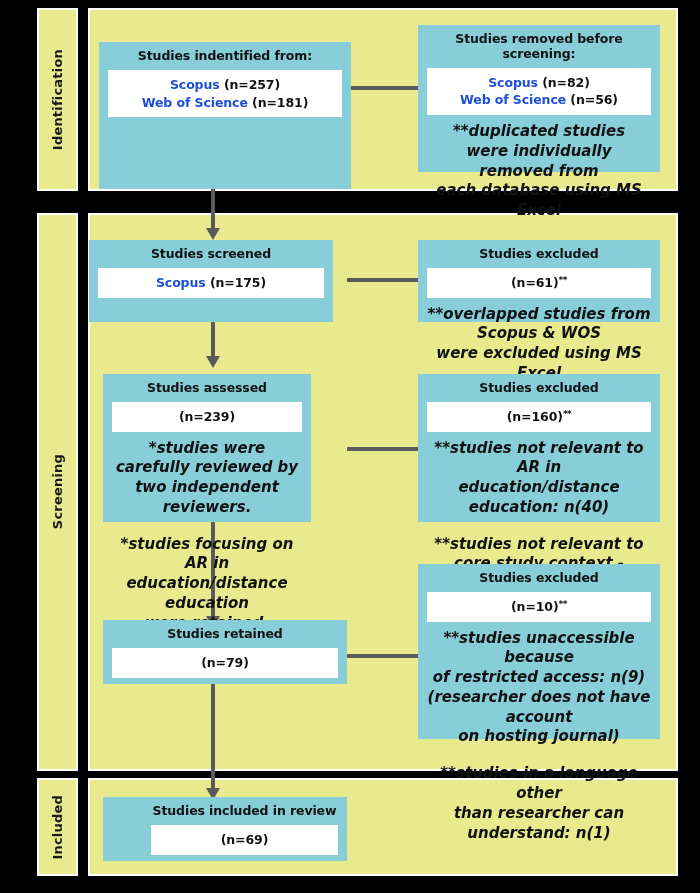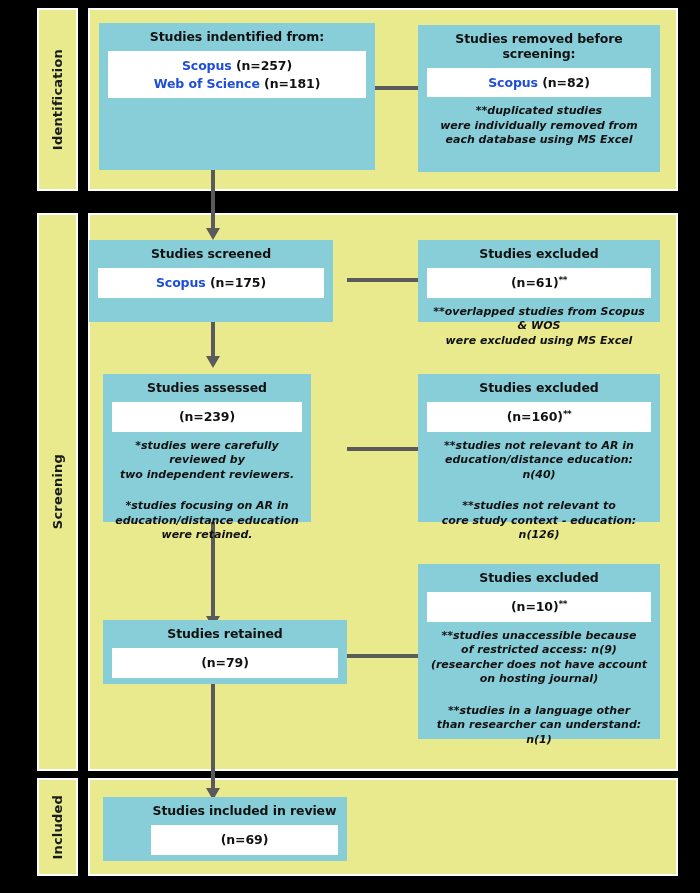--- a/index.html
+++ b/index.html
@@ -77,21 +77,21 @@
   }
   .sup {
     font-size: 9px;
     vertical-align: 4px;
     letter-spacing: -0.5px;
   }
   .note {
     margin-top: 7px;
     font-style: italic;
     font-weight: bold;
-    font-size: 11px;
+    font-size: 15px;
     color: #111111;
     line-height: 1.32;
   }
   .note + .note {
     margin-top: 17px;
   }
 
   
   .conn-v {
     position: absolute;
@@ -160,40 +160,44 @@
 
   <div class="conn-v" style="left:211px; top:522px; height:100px;"></div>
   <div class="arrow-down" style="left:206px; top:616px;"></div>
 
   <div class="conn-h" style="left:347px; top:654px; width:76px;"></div>
   <div class="arrow-right" style="left:421px; top:649px;"></div>
 
   <div class="conn-v" style="left:211px; top:684px; height:112px;"></div>
   <div class="arrow-down" style="left:206px; top:788px;"></div>
 
-  <div class="node" style="left:99px; top:23px; width:276px; height:147px;">
+  <div class="node" style="left:99px; top:42px; width:252px; height:147px;">
     <div class="node-title">Studies indentified from:</div>
     <div class="node-white">
       <div class="line">
         <span class="src">Scopus</span>
         <span>(n=257)</span>
       </div>
       <div class="line">
         <span class="src">Web of Science</span>
         <span>(n=181)</span>
       </div>
     </div>
   </div>
 
   <div class="node" style="left:418px; top:25px; width:242px; height:147px;">
     <div class="node-title">Studies removed before screening:</div>
     <div class="node-white">
       <div class="line">
         <span class="src">Scopus</span>
         <span>(n=82)</span>
+      </div>
+      <div class="line">
+        <span class="src">Web of Science</span>
+        <span>(n=56)</span>
       </div>
     </div>
     <div class="note" style="white-space:pre-line;">**duplicated studies
 were individually removed from
 each database using MS Excel</div>
   </div>
 
   <div class="node" style="left:89px; top:240px; width:244px; height:82px;">
     <div class="node-title">Studies screened</div>
     <div class="node-white">

